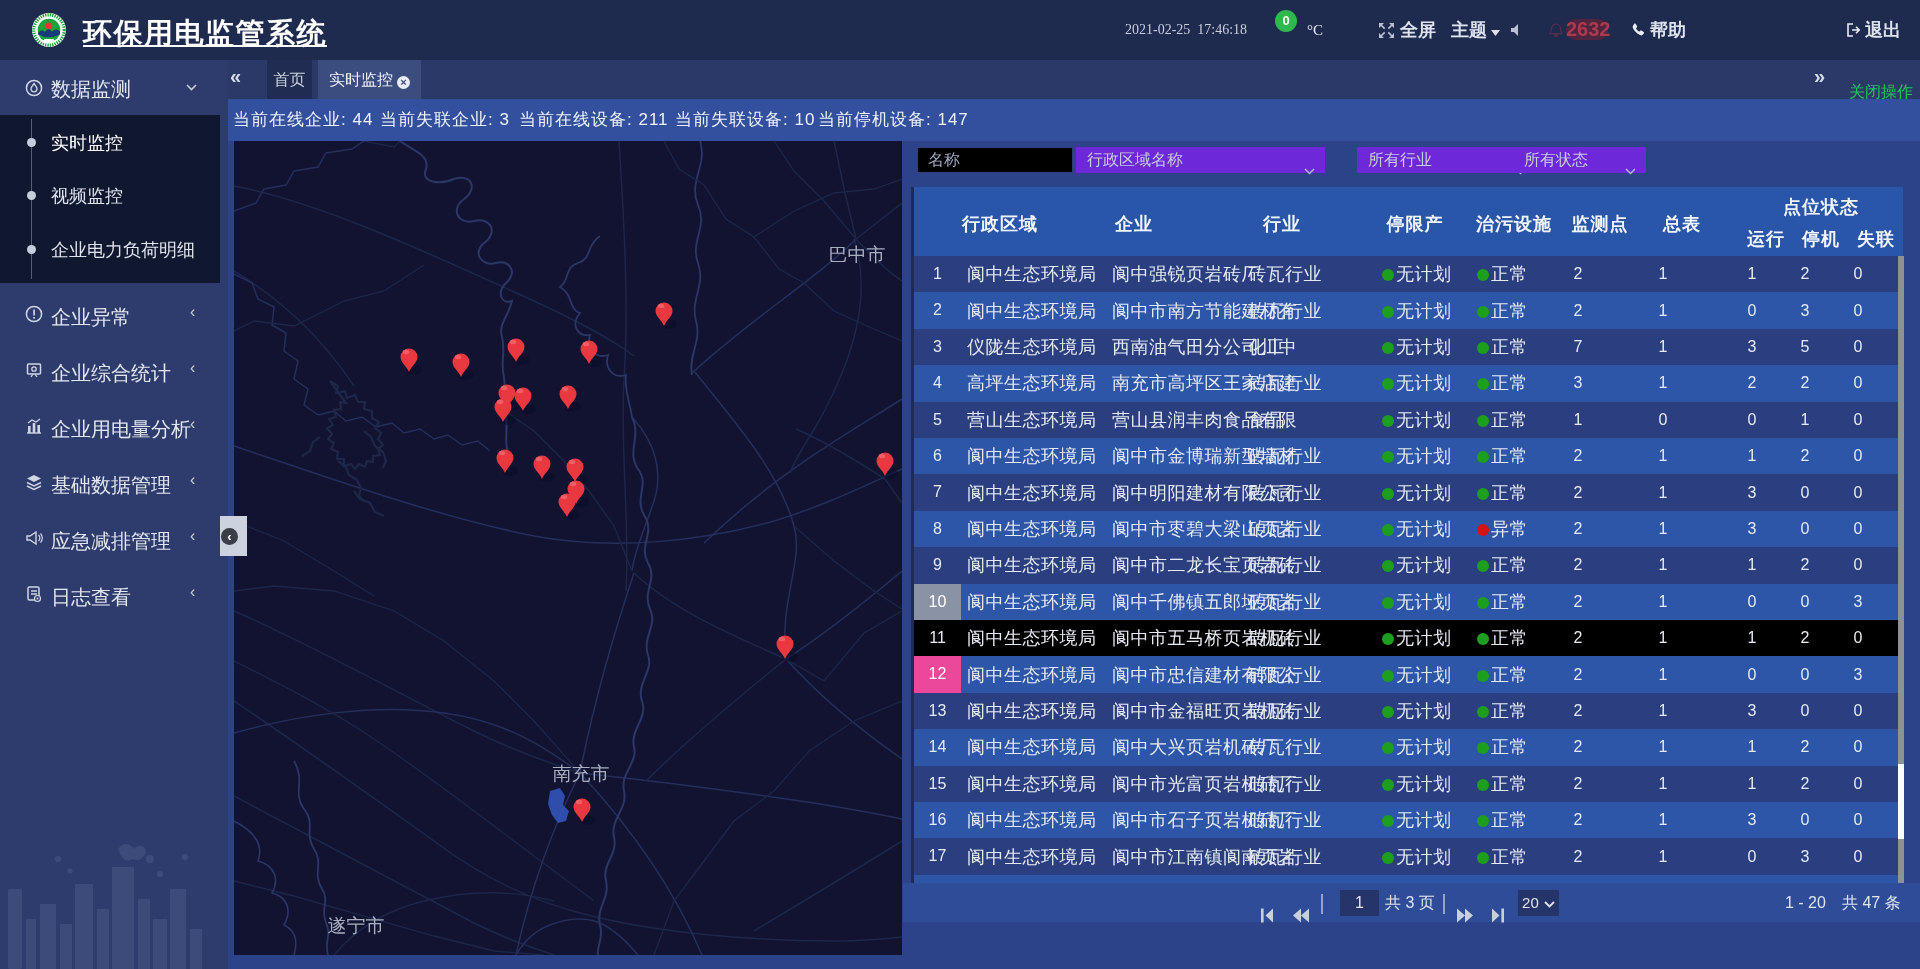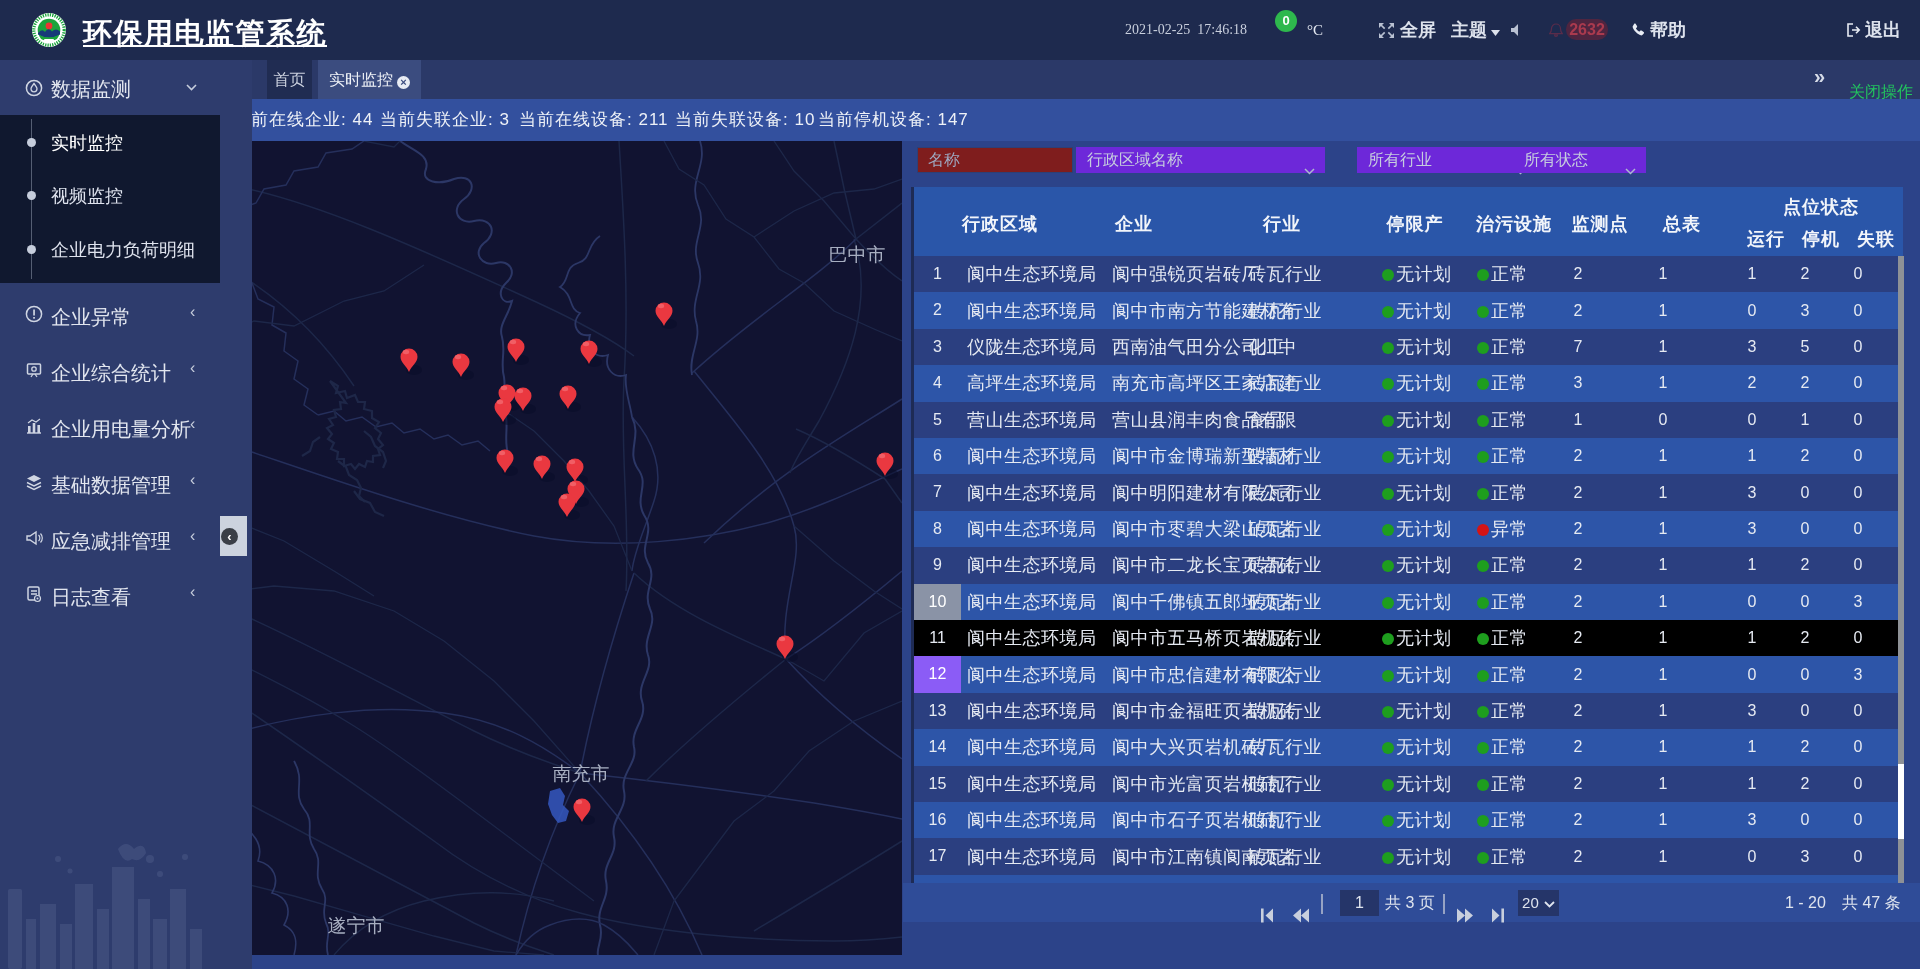--- a/index.html
+++ b/index.html
@@ -5,21 +5,21 @@
 html,body { width:1920px; height:969px; overflow:hidden; background:#2c4389;
   font-family:"Liberation Sans",sans-serif; color:#e8ecf4; }
 
 
 #header { position:absolute; left:0; top:0; width:1920px; height:60px; background:#1e2a4e; z-index:5; }
 #title { position:absolute; left:83px; top:14px; font-size:29px; font-weight:bold; color:#fff; letter-spacing:1.5px;text-decoration:underline; }
 .hitem { position:absolute; top:0; height:60px; line-height:60px; font-size:18px; color:#dde2ec; font-weight:bold; white-space:nowrap;font-family:Liberation Serif, serif; }
 .hico { position:absolute; }
 
 
-#sidebar { position:absolute; left:0; top:60px; width:252px; height:909px; background:#2e3c6d; z-index:4; overflow:hidden; }
+#sidebar { position:absolute; left:0; top:60px; width:228px; height:909px; background:#2e3c6d; z-index:4; overflow:hidden; }
 #smenu0 { position:absolute; left:0; top:0; width:220px; height:55px; }
 #submenu { position:absolute; left:0; top:55px; width:220px; height:168px; background:#10182f; }
 #subline { position:absolute; left:31px; top:4px; width:1px; height:160px; background:#9aa3b8; opacity:0.5; }
 .subitem { position:absolute; left:0; width:220px; height:20px; line-height:20px; font-size:18px; color:#dfe3ee; }
 .subdot { position:absolute; left:27px; top:5px; width:9px; height:9px; border-radius:50%; background:#c6cddc; }
 .sublabel { position:absolute; left:51px; top:0; }
 .mitem { position:absolute; left:0; width:220px; height:22px; }
 .micon { position:absolute; left:25px; top:1px; }
 .mlabel { position:absolute; left:51px; top:0px; font-size:20px; color:#e2e6ef; }
 .mchev { position:absolute; left:190px; top:-1px; font-size:16px; color:#c6cddc; }
@@ -98,21 +98,21 @@
   <div class="hitem" style="left:1400px">全屏</div>
   <div class="hitem" style="left:1451px">主题<svg width="9" height="6" viewBox="0 0 9 6" style="margin-left:4px">
         <path d="M0,0 h9 l-4.5,6 z" fill="#dde2ec"></path>
       </svg></div>
   <span class="hico" style="left:1510px;top:23px"><svg width="14" height="14" viewBox="0 0 14 14">
         <path d="M1,5 h3 l4,-4 v12 l-4,-4 h-3 z" fill="#b9c1d2"></path>
       </svg></span>
   <span class="hico" style="left:1549px;top:23px"><svg width="14" height="15" viewBox="0 0 14 15">
         <path d="M7,1 a4.5,4.5 0 0 1 4.5,4.5 c0,3 1.2,4.5 1.8,5.2 h-12.6 c0.6,-0.7 1.8,-2.2 1.8,-5.2 A4.5,4.5 0 0 1 7,1 z M5.5,12 a1.5,1.5 0 0 0 3,0 z" fill="none" stroke="#5a2c4a" stroke-width="1.2"></path>
       </svg></span>
-  <div class="hico" style="left:1566px;top:19px;width:42px;height:21px;border-radius:10px;background:#4e2540;color:#aa3a4e;font-size:16px;font-weight:bold;text-align:center;line-height:21px">2632</div>
+  <div class="hico" style="left:1566px;top:19px;width:42px;height:21px;border-radius:10px;background:#4e2540;color:#aa3a4e;font-size:20px;font-weight:bold;text-align:center;line-height:21px">2632</div>
   <span class="hico" style="left:1631px;top:23px"><svg width="14" height="14" viewBox="0 0 14 14">
         <path d="M3.2,0.8 c0.5,-0.4 1.2,-0.3 1.5,0.2 l1.3,2 c0.3,0.5 0.2,1.1 -0.2,1.5 l-0.9,0.8 c0.5,1.2 2.2,2.9 3.4,3.4 l0.8,-0.9 c0.4,-0.4 1,-0.5 1.5,-0.2 l2,1.3 c0.5,0.3 0.6,1 0.2,1.5 l-1.2,1.4 c-0.5,0.5 -1.2,0.7 -1.9,0.5 C6.6,11.4 2.6,7.4 1.7,4.3 1.5,3.6 1.7,2.9 2.2,2.4 z" fill="#e8ecf4"></path>
       </svg></span>
   <div class="hitem" style="left:1650px">帮助</div>
   <span class="hico" style="left:1846px;top:23px"><svg width="15" height="14" viewBox="0 0 15 14">
         <path d="M7,1 h-5 v12 h5" fill="none" stroke="#e8ecf4" stroke-width="1.6"></path>
         <path d="M6,7 h7 m-3,-3.2 l3.2,3.2 -3.2,3.2" fill="none" stroke="#e8ecf4" stroke-width="1.6"></path>
       </svg></span>
   <div class="hitem" style="left:1865px">退出</div>
 </div>
@@ -359,21 +359,21 @@
       <use href="#pin" x="348" y="681" fill="#ea3840"></use>
       <ellipse cx="345" cy="661" rx="3.2" ry="2.2" fill="#f2686e" opacity="0.8"></ellipse>
 </svg>
   </div>
 <div id="collapse">
     <div class="cc">‹</div>
   </div>
 
 <div id="panel"></div>
 
-<input class="fctl" style="left: 917px; width: 156px; padding-left: 10px; color: rgb(158, 169, 194); background: #7f1d1d; outline: none; border: 1px solid rgb(46, 63, 116);" value="名称">
+<input class="fctl" style="left: 917px; width: 156px; padding-left: 10px; color: rgb(158, 169, 194); background: #000000; outline: none; border: 1px solid rgb(46, 63, 116);" value="名称">
 <div class="fctl" style="left:1076px;width:249px;padding-left:11px">行政区域名称<span class="fchev"><svg width="11" height="7" viewBox="0 0 11 7">
         <path d="M1,1 L5.5,5.5 L10,1" fill="none" stroke="#aeb8d0" stroke-width="1.5"></path>
       </svg></span></div>
 <div class="fctl" style="left:1357px;width:179px;padding-left:11px">所有行业<span class="fchev"><svg width="11" height="7" viewBox="0 0 11 7">
         <path d="M1,1 L5.5,5.5 L10,1" fill="none" stroke="#aeb8d0" stroke-width="1.5"></path>
       </svg></span></div>
 <div class="fctl" style="left:1513px;width:133px;padding-left:11px">所有状态<span class="fchev"><svg width="11" height="7" viewBox="0 0 11 7">
         <path d="M1,1 L5.5,5.5 L10,1" fill="none" stroke="#aeb8d0" stroke-width="1.5"></path>
       </svg></span></div>
 
@@ -530,21 +530,21 @@
       <span class="c t3">砖瓦行业</span>
       <span class="c t4"><i class="dot" style="background:#1e9e1e"></i>无计划</span>
       <span class="c t5"><i class="dot" style="background:#1e9e1e"></i>正常</span>
       <span class="c n1">2</span>
       <span class="c n2">1</span>
       <span class="c n3">1</span>
       <span class="c n4">2</span>
       <span class="c n5">0</span>
     </div>
 <div class="trow" style="top:400.4px;height:36.4px;background:#2d55a8">
-      <span class="c num" style="background:#8b5cf6;color:#fff;">12</span>
+      <span class="c num" style="background:#ec4899;color:#fff;">12</span>
       <span class="c t1">阆中生态环境局</span>
       <span class="c t2">阆中市忠信建材有限公</span>
       <span class="c t3">砖瓦行业</span>
       <span class="c t4"><i class="dot" style="background:#1e9e1e"></i>无计划</span>
       <span class="c t5"><i class="dot" style="background:#1e9e1e"></i>正常</span>
       <span class="c n1">2</span>
       <span class="c n2">1</span>
       <span class="c n3">0</span>
       <span class="c n4">0</span>
       <span class="c n5">3</span>

